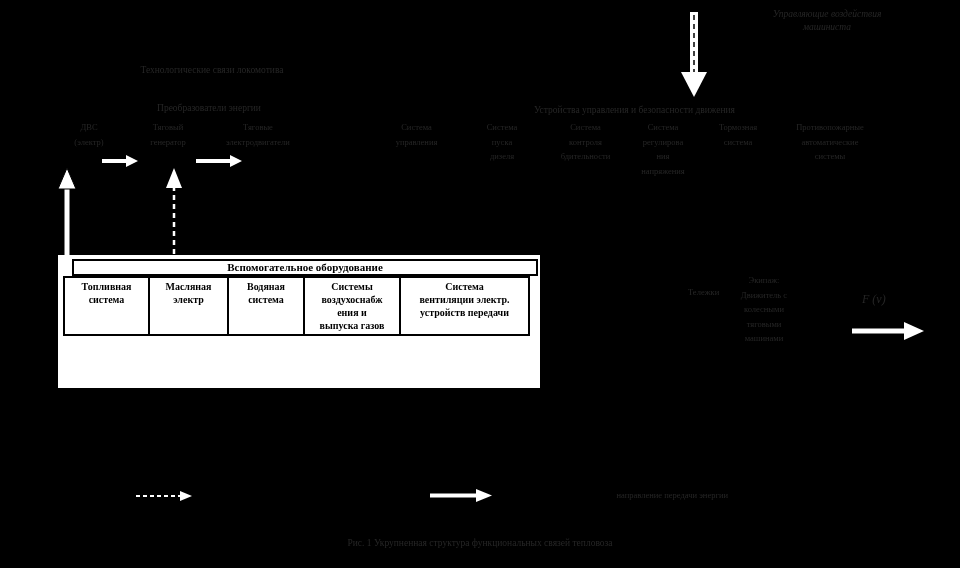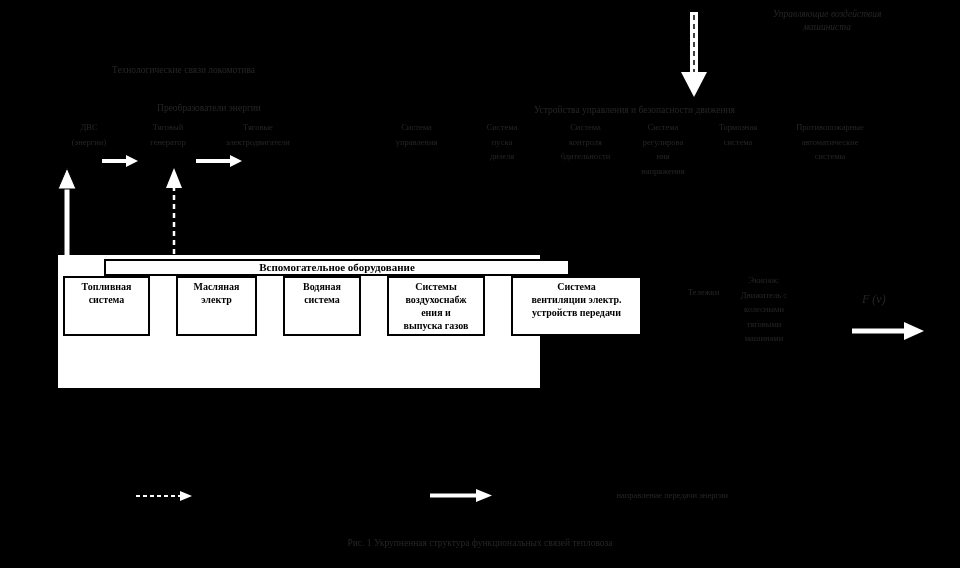--- a/index.html
+++ b/index.html
@@ -13,23 +13,23 @@
   }
   .ctr { text-align:center; }
   .s8 { font-size:8.5px; line-height:14.5px; }
   .s9 { font-size:9.5px; line-height:13px; }
   .icon { position:absolute; }
   
   #aux-rect { position:absolute; left:58px; top:255px; width:482px; height:133px; background:#ffffff; }
   #aux-title {
     position:absolute; left:72px; top:259px; width:466px; height:17px;
     border:2px solid #000; box-sizing:border-box; background:#fff;
-    font-weight:bold; font-size:11px; line-height:13px; text-align:center; color:#000;margin-left:32px;
+    font-weight:bold; font-size:11px; line-height:13px; text-align:center; color:#000;
   }
-  #aux-cells { position:absolute; left:63px; top:276px; width:475px; height:60px; display:flex;gap:28px; }
+  #aux-cells { position:absolute; left:63px; top:276px; width:475px; height:60px; display:flex; }
   .cell {
     box-sizing:border-box; border:2px solid #000; background:#fff; color:#000;
     font-weight:bold; font-size:10px; line-height:13px; text-align:center;
     white-space:pre-line; padding-top:2px; flex-shrink:0;
   }
   .cell + .cell { margin-left:-2px; }
   #force-label { font-style:italic; font-size:12px; }
 </style>
 </head>
 <body>
@@ -38,25 +38,25 @@
 
   <div class="dim ctr s9" style="left:742px; top:8px; width:170px;font-style:italic;">Управляющие воздействия
 машиниста</div>
 
   <svg class="icon" style="left:678px; top:12px;" width="32" height="85">
     <rect x="12" y="0" width="8" height="62" fill="#ffffff"></rect>
     <line x1="16" y1="3" x2="16" y2="60" stroke="#000000" stroke-width="1.5" stroke-dasharray="5 4"></line>
     <polygon points="3,60 29,60 16,85" fill="#ffffff"></polygon>
   </svg>
 
-  <div class="dim s9" style="left:112px; top:64px; width:200px;">Технологические связи локомотива</div>
+  <div class="dim s9" style="left:112px; top:64px; width:200px;text-align:center;">Технологические связи локомотива</div>
 
   <div class="dim ctr s9" style="left:118px; top:102px; width:182px;">Преобразователи энергии</div>
   <div class="dim ctr s8" style="left:58px; top:120px; width:62px;">ДВС
-(энергии)</div>
+(электр)</div>
   <div class="dim ctr s8" style="left:208px; top:120px; width:100px;">Тяговые
 электродвигатели</div>
   <div class="dim ctr s8" style="left:126px; top:120px; width:84px;">Тяговый
 генератор</div>
 
   <svg class="icon" style="left:102px; top:155px;" width="36" height="12">
     <rect x="0" y="4" width="25" height="4" fill="#ffffff"></rect>
     <polygon points="24,0 36,6 24,12" fill="#ffffff"></polygon>
   </svg>
   <svg class="icon" style="left:196px; top:155px;" width="46" height="12">

